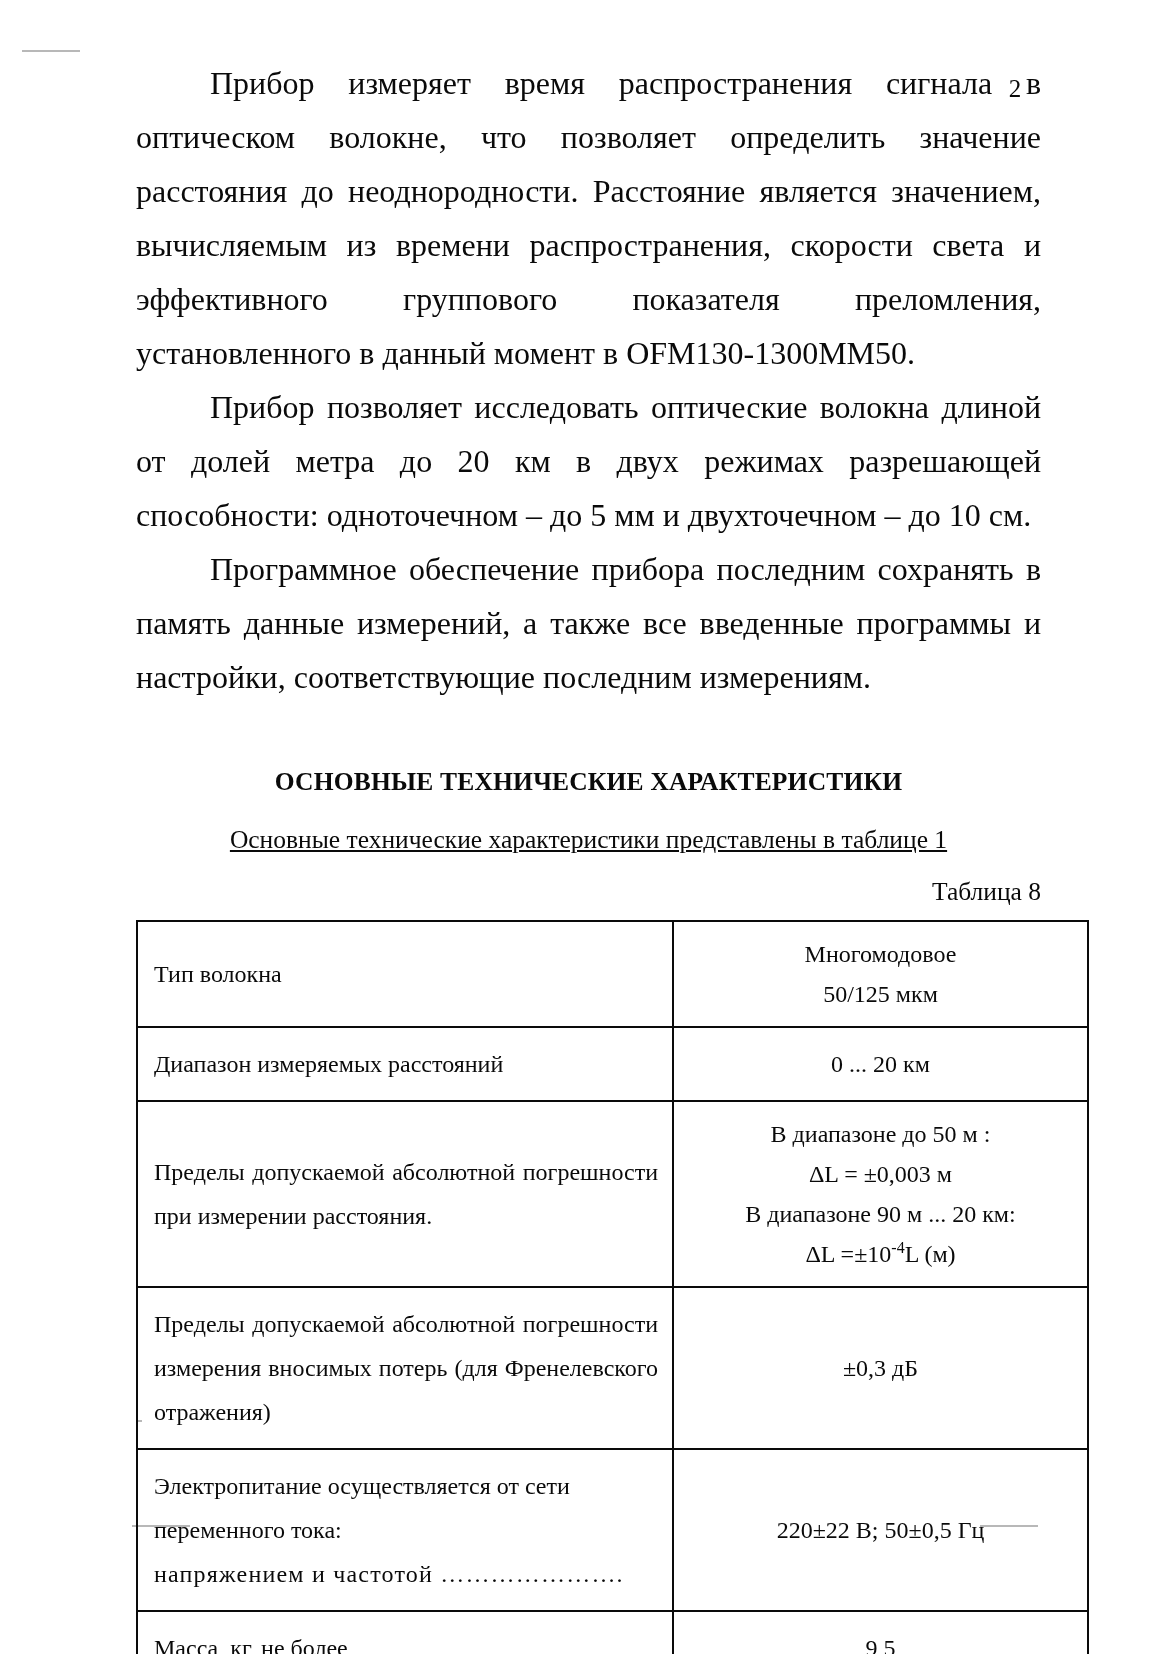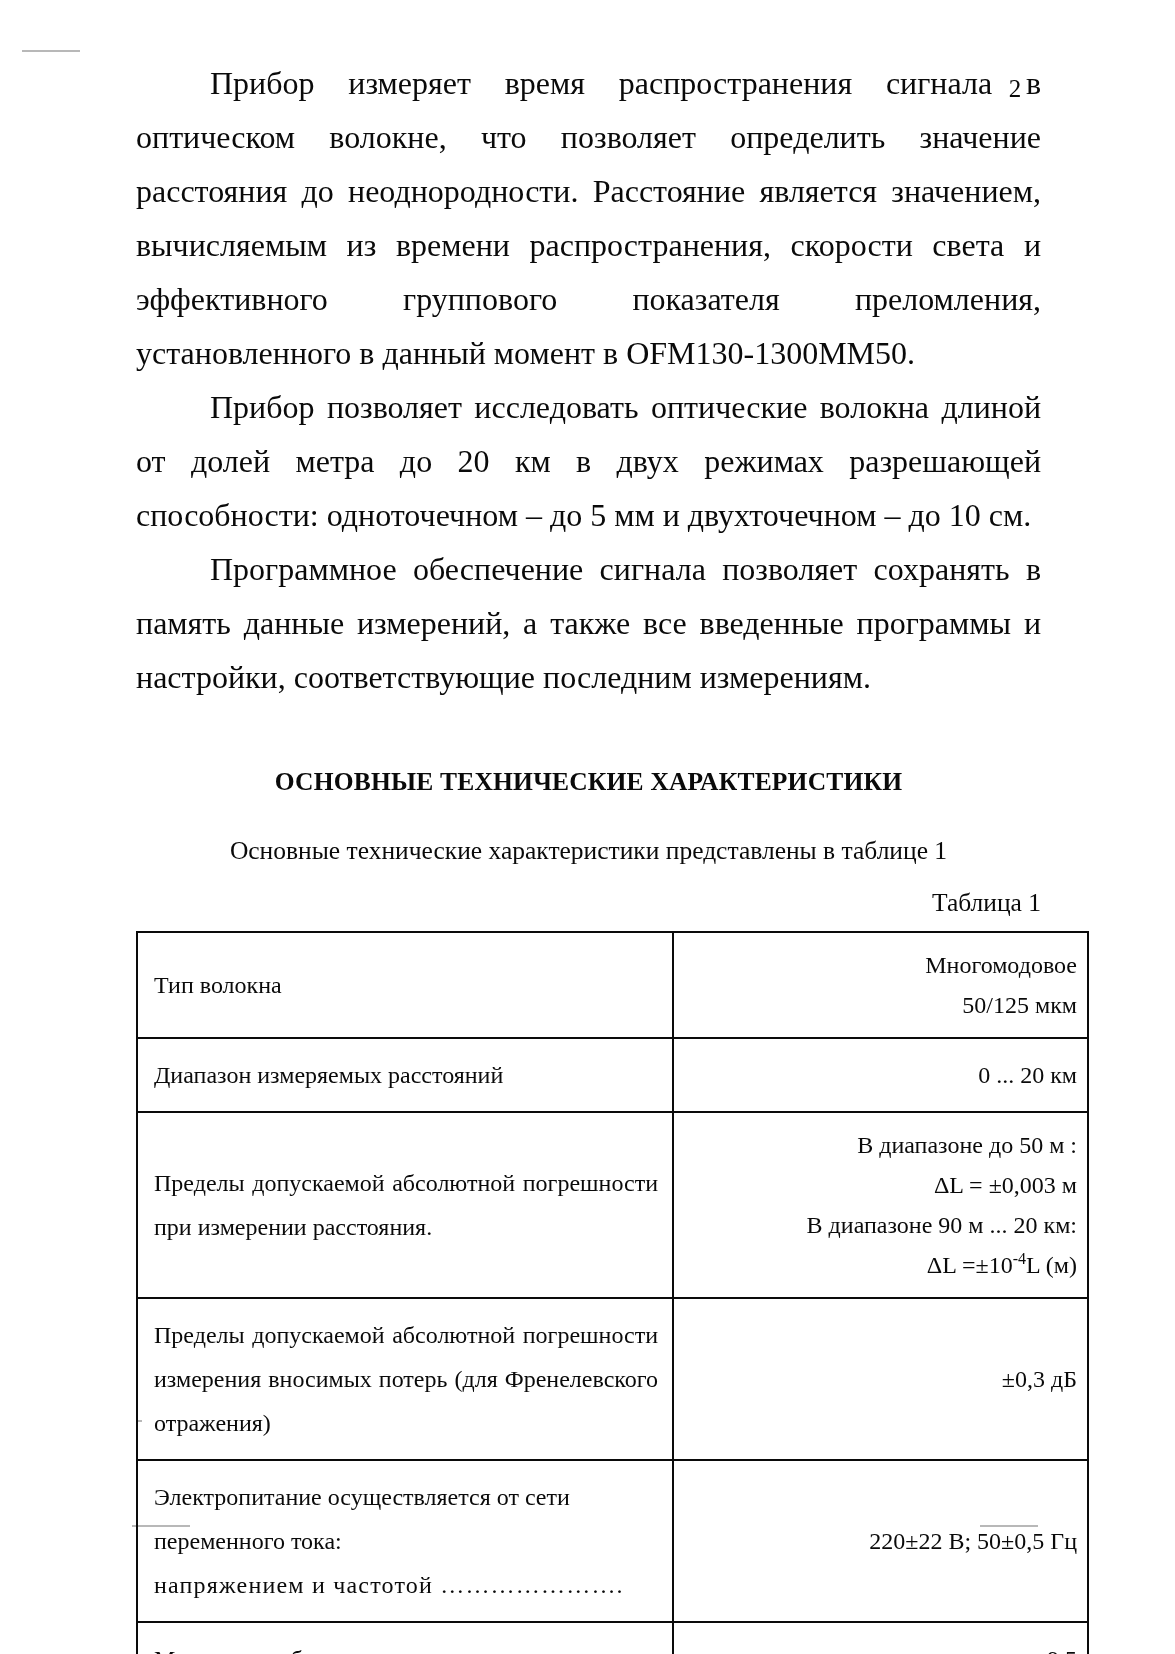--- a/index.html
+++ b/index.html
@@ -57,24 +57,25 @@
   .section-title {
     margin: 58px 0 12px 0;
     font-size: 25.5px;
     font-weight: bold;
     text-align: center;
     letter-spacing: 0.2px;
     line-height: 40px;
   }
 
   .table-intro {
-    margin: 29px 0 0 0;
+    margin: 18px 0 0 0;
     font-size: 25.5px;
     text-align: center;
     line-height: 40px;
+    text-decoration: underline;
   }
 
   .table-caption {
     margin: 14px 0 10px 0;
     font-size: 25.5px;
     text-align: right;
     line-height: 36px;
   }
 
   table.spec {
@@ -92,21 +93,21 @@
   table.spec td.k {
     width: 504px;
     padding: 14px 14px 14px 16px;
     text-align: justify;
     text-justify: inter-word;
     line-height: 44px;
     border-radius: 22px;
   }
   table.spec td.v {
     width: 393px;
-    text-align: right;
+    text-align: center;
     padding: 12px 10px;
     line-height: 40px;
   }
   .k-tight { line-height: 34px; }
   .v-tight { line-height: 38px; border-radius: 15px; }
 
   .val-line { display: block; }
   .sup { font-size: 16px; vertical-align: super; line-height: 0; }
 
   .leader { letter-spacing: 1.2px; }
@@ -123,28 +124,28 @@
   <div class="scan-mark" style="left:132px; top:1525px; width:58px; height:2px;"></div>
   <div class="scan-mark" style="left:980px; top:1525px; width:58px; height:2px;"></div>
 
   <div class="page-number">2</div>
 
   <div class="content">
 
     <div class="par-block">
       <p class="body-par">Прибор измеряет время распространения сигнала в оптическом волокне, что позволяет определить значение расстояния до неоднородности. Расстояние является значением, вычисляемым из времени распространения, скорости света и эффективного группового показателя преломления, установленного в данный момент в OFM130-1300MM50.</p>
       <p class="body-par">Прибор позволяет исследовать оптические волокна длиной от долей метра до 20 км в двух режимах разрешающей способности: одноточечном – до 5 мм и двухточечном – до 10 см.</p>
-      <p class="body-par">Программное обеспечение сигнала позволяет сохранять в память данные измерений, а также все введенные программы и настройки, соответствующие последним измерениям.</p>
+      <p class="body-par">Программное обеспечение прибора последним сохранять в память данные измерений, а также все введенные программы и настройки, соответствующие последним измерениям.</p>
     </div>
 
     <h2 class="section-title">ОСНОВНЫЕ ТЕХНИЧЕСКИЕ ХАРАКТЕРИСТИКИ</h2>
 
     <p class="table-intro">Основные технические характеристики представлены в таблице 1</p>
 
-    <div class="table-caption">Таблица 1</div>
+    <div class="table-caption">Таблица 8</div>
 
     <table class="spec">
       <tbody>
         <tr>
           <td class="k">Тип волокна</td>
           <td class="v">
             <span class="val-line">Многомодовое</span>
             <span class="val-line">50/125 мкм</span>
           </td>
         </tr>

